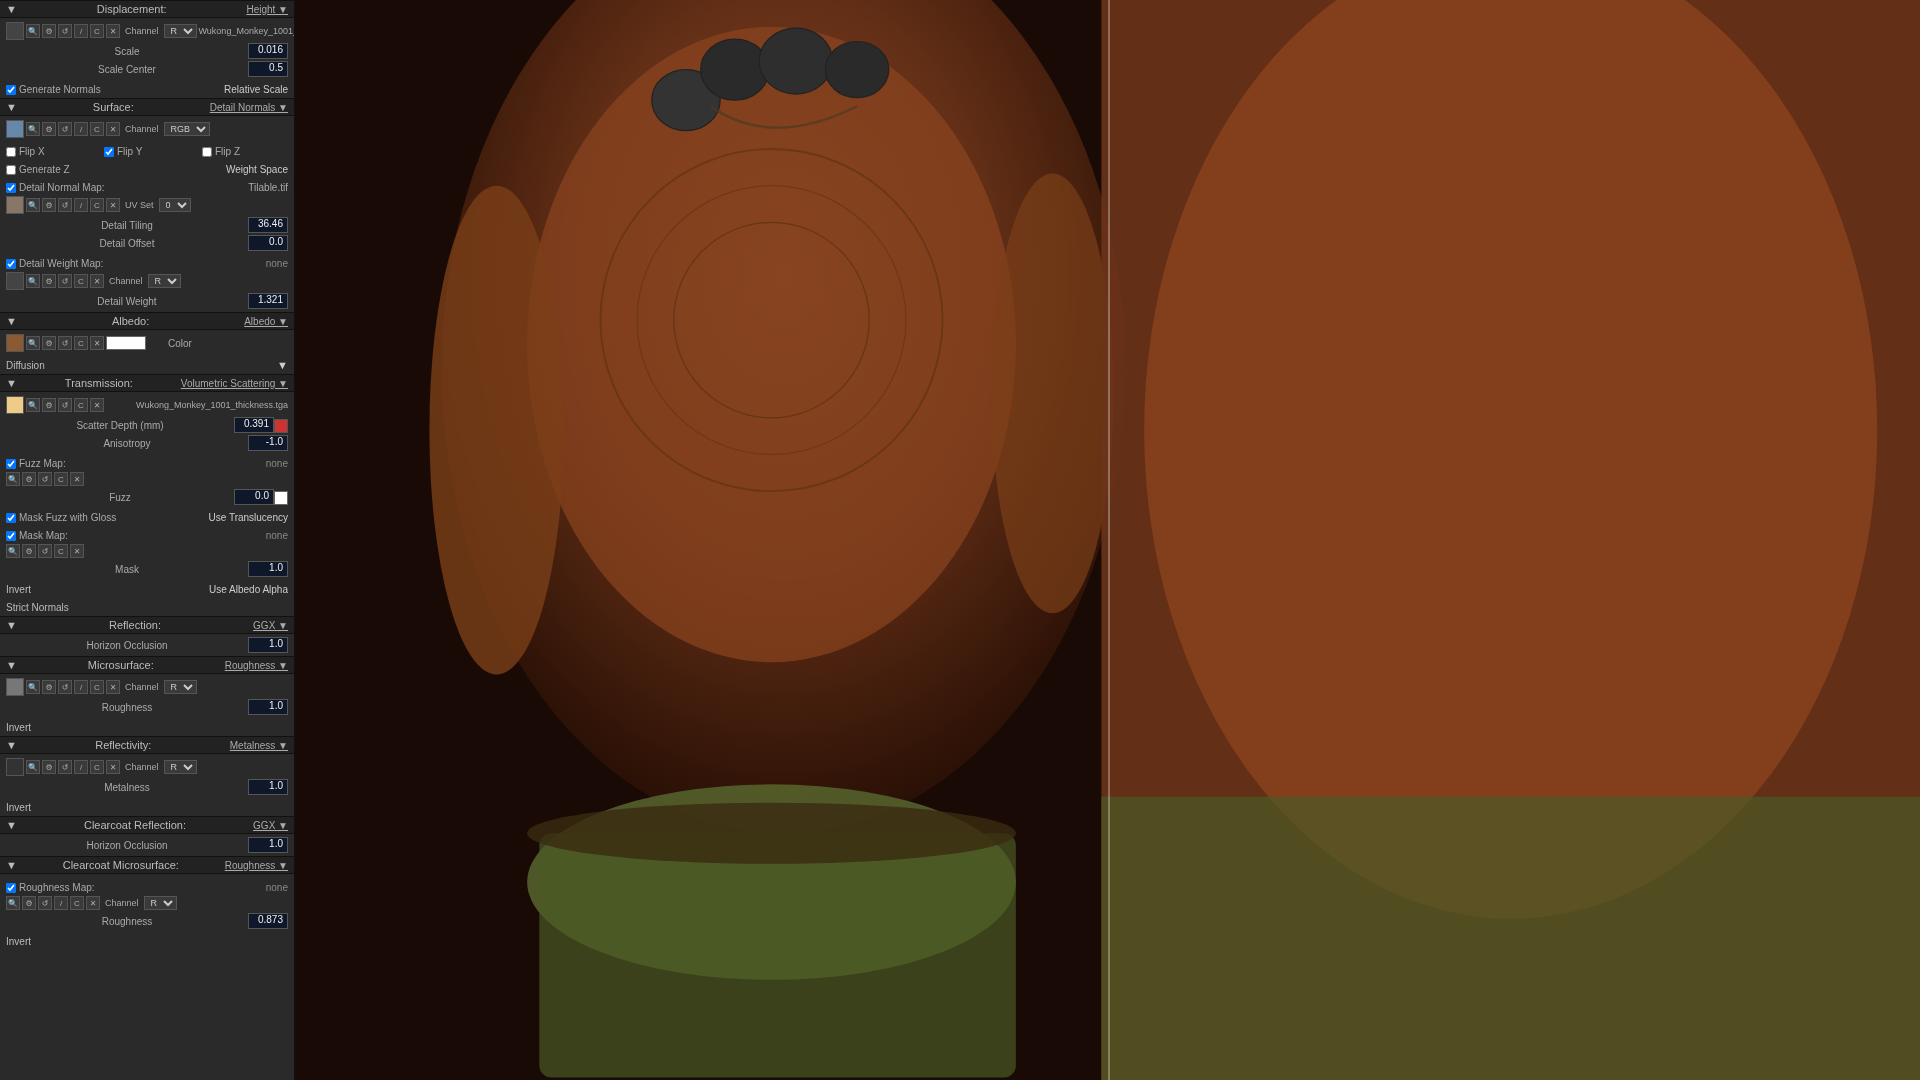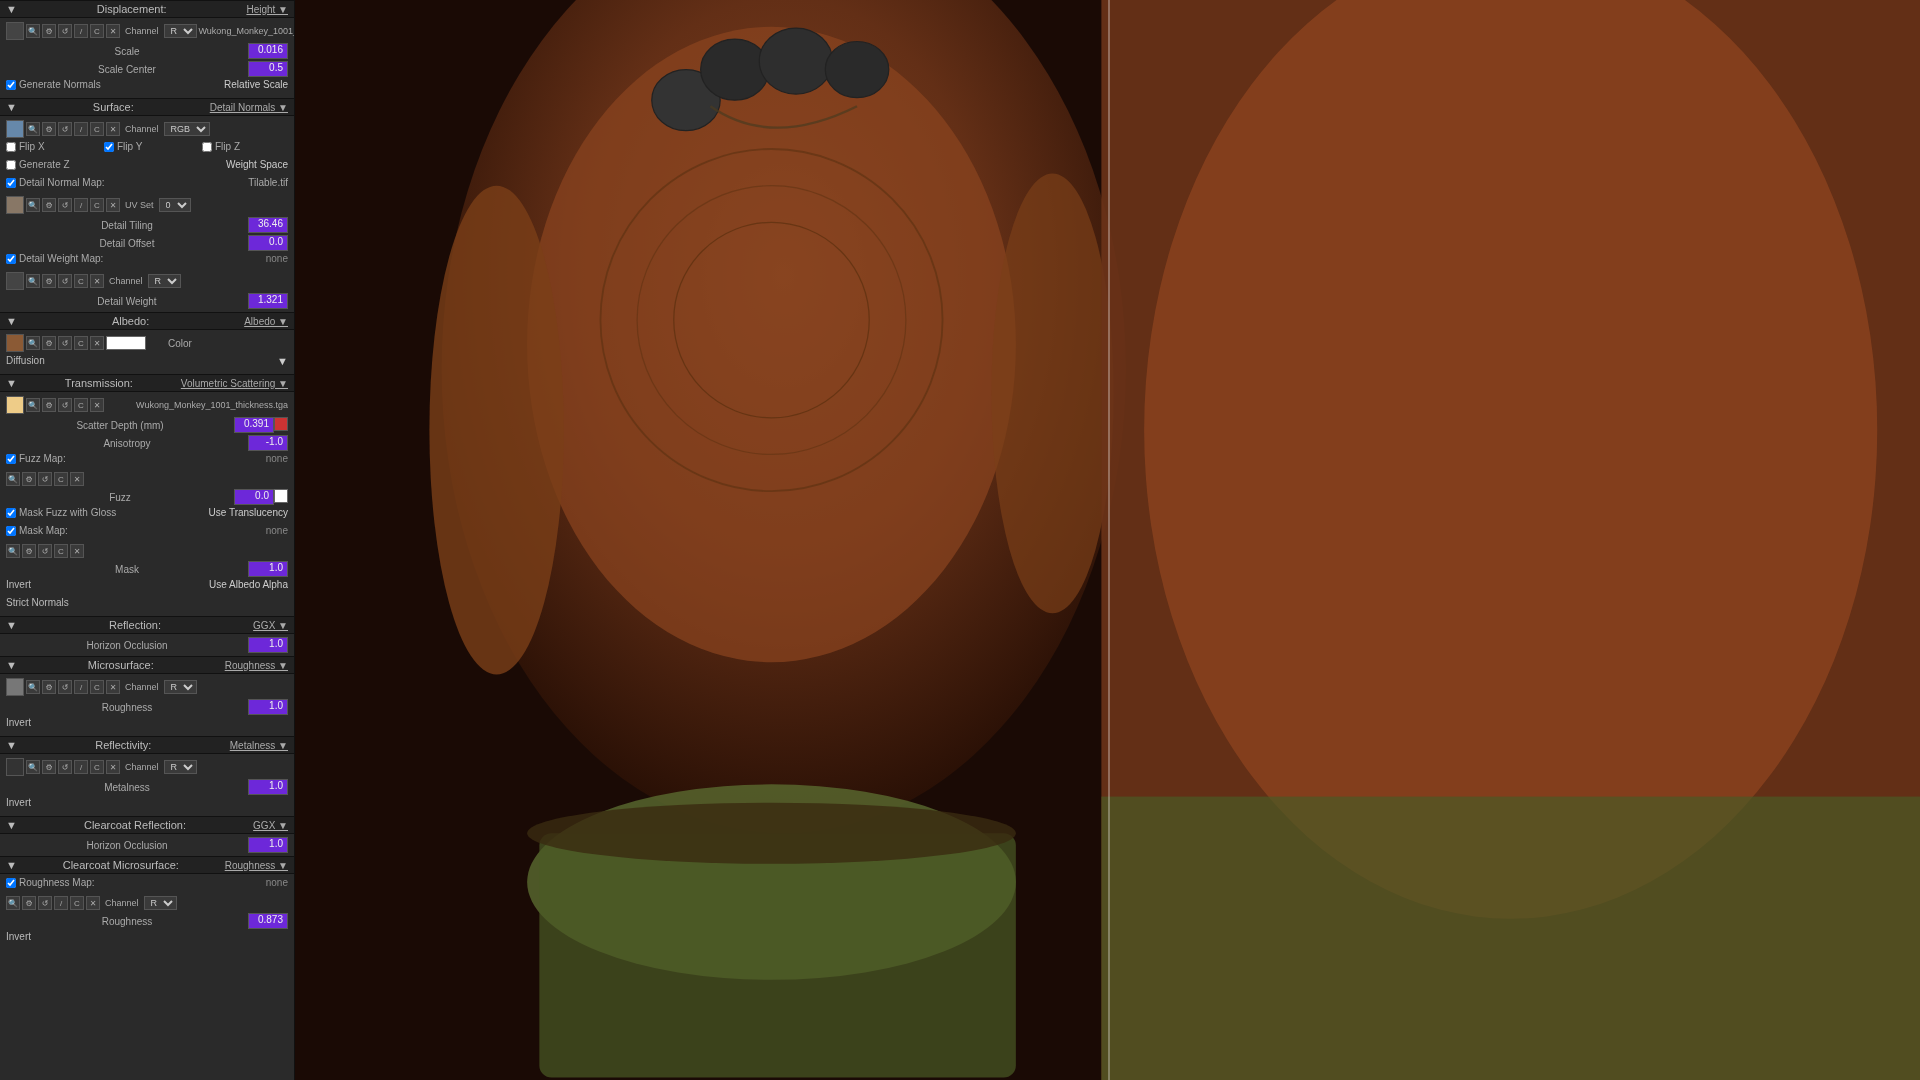--- a/index.html
+++ b/index.html
@@ -39,32 +39,32 @@
       cursor: pointer;
     }
     .section-header .right-label {
       color: #aaa;
       font-size: 10px;
       text-decoration: underline;
     }
 
     .panel-row {
       display: flex;
-      align-items: flex-start;
+      align-items: flex-end;
       padding: 1px 6px;
       min-height: 18px;
     }
     .panel-row label {
       color: #aaa;
       font-size: 10px;
       flex: 1;
       text-align: center;
     }
     .panel-row .value-box {
-      background: #6d28d9;
+      background: #0f172a;
       border: 1px solid #555;
       color: #eee;
       font-size: 10px;
       padding: 0 4px;
       height: 16px;
       min-width: 40px;
       text-align: right;
     }
     .slider-container {
       flex: 1;

